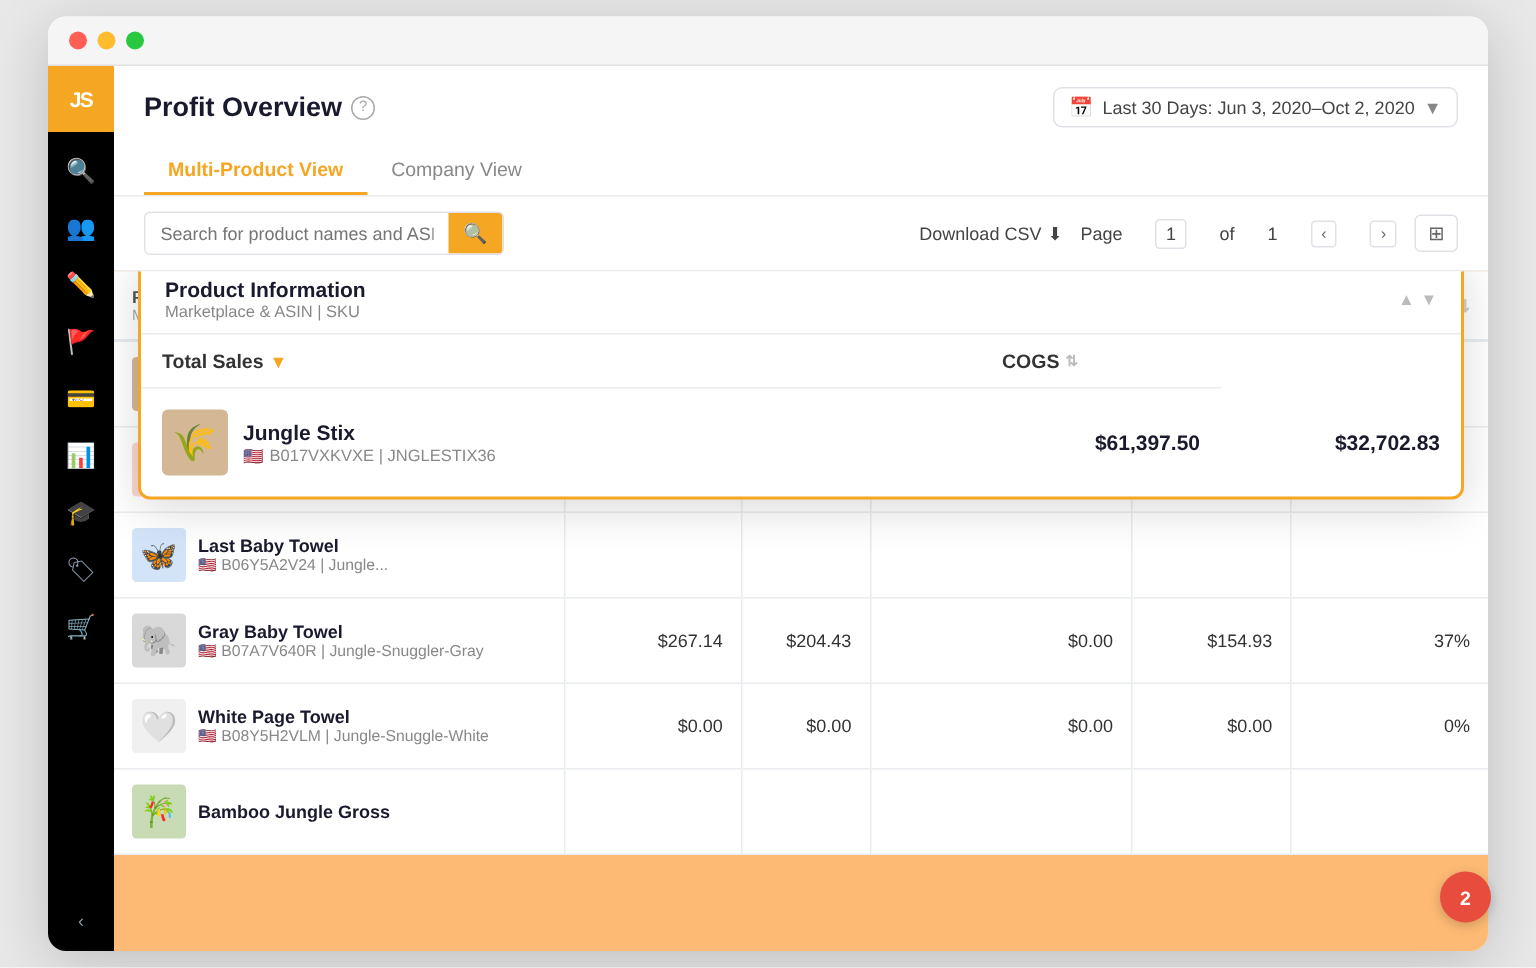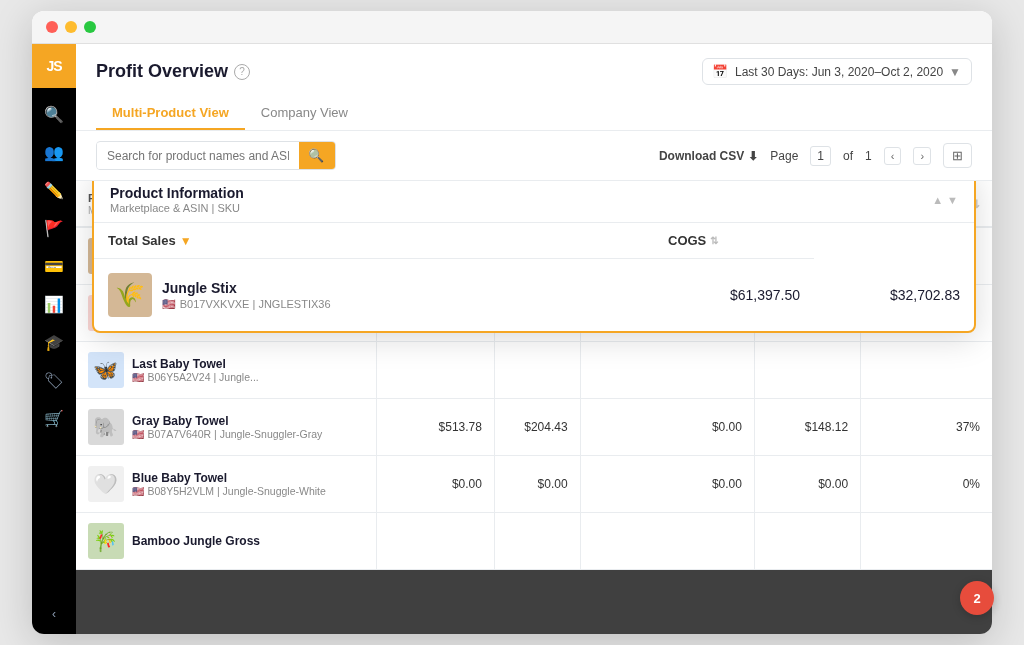--- a/index.html
+++ b/index.html
@@ -90,21 +90,21 @@
       display: flex;
       align-items: center;
       justify-content: center;
       color: #8a9bb0;
       font-size: 12px;
       cursor: pointer;
     }
 
     .main-content {
       flex: 1;
-      background: #404040;
+      background: #fdba74;
       display: flex;
       flex-direction: column;
       overflow: hidden;
     }
 
     .header {
       background: #fff;
       padding: 14px 20px 0 20px;
       border-bottom: 1px solid #e9ecef;
     }
@@ -206,26 +206,25 @@
       align-items: center;
       gap: 12px;
     }
     .download-csv {
       font-size: 12px;
       color: #444;
       cursor: pointer;
       display: flex;
       align-items: center;
       gap: 4px;
-      font-weight: bold;
     }
     .pagination {
       display: flex;
       align-items: center;
-      gap: 12px;
+      gap: 22px;
       font-size: 12px;
       color: #444;
     }
     .page-num {
       border: 1px solid #dee2e6;
       border-radius: 3px;
       padding: 2px 6px;
       background: #fff;
       font-size: 12px;
     }
@@ -375,21 +374,21 @@
       align-items: center;
       gap: 4px;
       margin-top: 2px;
     }
     .popup-value-cell {
       padding: 14px 14px;
       display: flex;
       align-items: center;
       justify-content: flex-end;
       font-size: 14px;
-      font-weight: 400;
+      font-weight: 700;
       color: #1a1a2e;
     }
 
     .help-badge {
       position: fixed;
       bottom: 30px;
       right: 30px;
       width: 34px;
       height: 34px;
       background: #e74c3c;
@@ -578,33 +577,33 @@
                   <div class="product-img-placeholder img-towel-gray">🐘</div>
                   <div class="product-info">
                     <div class="product-name">Gray Baby Towel</div>
                     <div class="product-meta">
                       <span class="flag">🇺🇸</span>
                       B07A7V640R | Jungle-Snuggler-Gray
                     </div>
                   </div>
                 </div>
               </td>
-              <td class="text-right">$513.78</td>
+              <td class="text-right">$267.14</td>
               <td class="text-right">$204.43</td>
               <td class="text-right">$0.00</td>
-              <td class="text-right">$148.12</td>
+              <td class="text-right">$154.93</td>
               <td class="text-right">37%</td>
             </tr>
 
             <tr>
               <td>
                 <div class="product-cell">
                   <div class="product-img-placeholder img-towel-white">🤍</div>
                   <div class="product-info">
-                    <div class="product-name">Blue Baby Towel</div>
+                    <div class="product-name">White Page Towel</div>
                     <div class="product-meta">
                       <span class="flag">🇺🇸</span>
                       B08Y5H2VLM | Jungle-Snuggle-White
                     </div>
                   </div>
                 </div>
               </td>
               <td class="text-right">$0.00</td>
               <td class="text-right">$0.00</td>
               <td class="text-right">$0.00</td>

